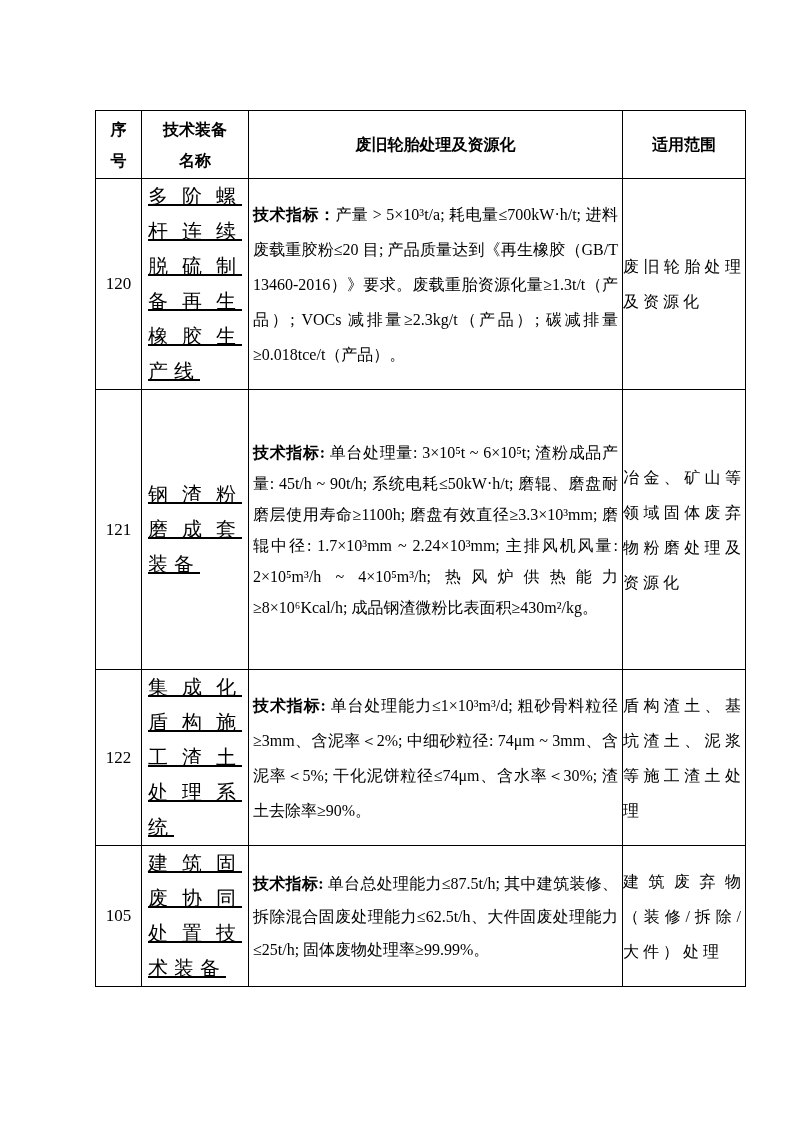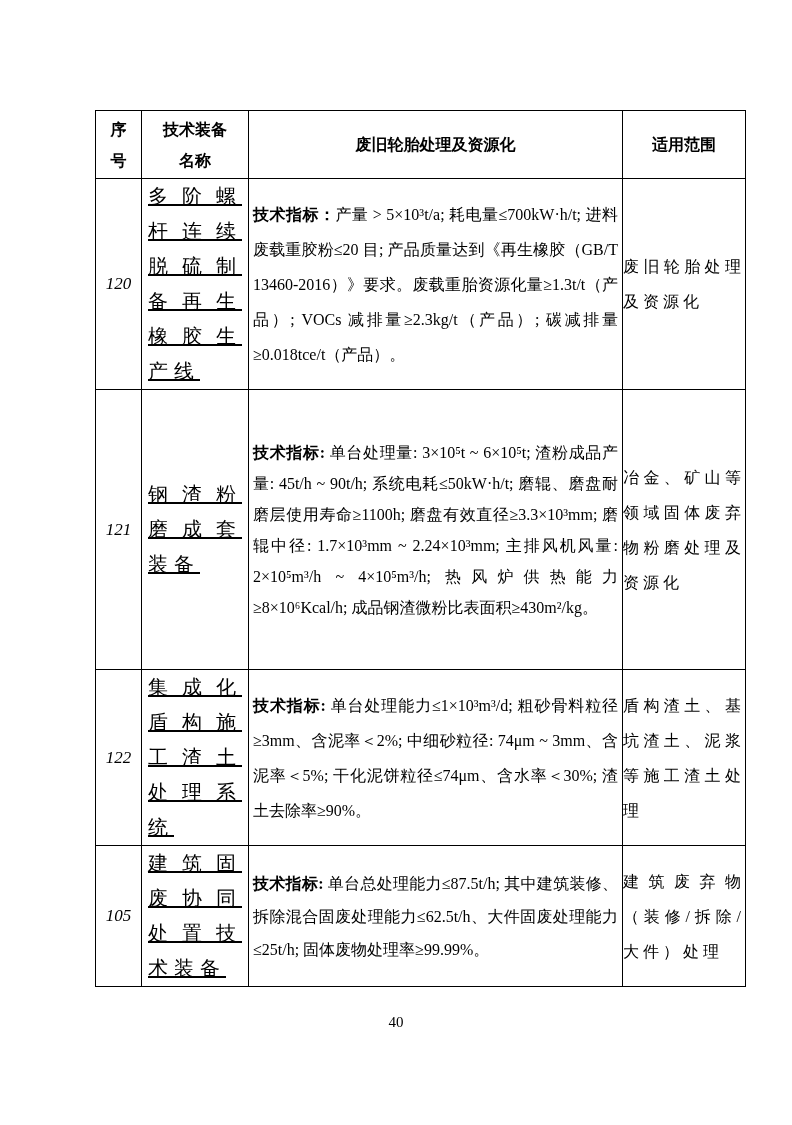--- a/index.html
+++ b/index.html
@@ -30,21 +30,20 @@
     font-size: 16px;
     text-align: center;
     white-space: pre-line;
     line-height: 31px;
     padding: 0 2px;
   }
   td.c-id {
     text-align: center;
     font-size: 17px;
     padding: 0 2px;
-    font-style: italic;
   }
   td.c-name {
     font-size: 20px;
     line-height: 35px;
     letter-spacing: 6px;
     text-align: justify;
     padding: 0 6px;
     text-decoration: underline;
   }
   td.c-ind {
@@ -123,14 +122,13 @@
       <td class="c-id">105</td>
       <td class="c-name">建筑固废协同处置技术装备</td>
       <td class="c-ind lh33">
         <span class="ind-label">技术指标: </span><span>单台总处理能力≤87.5t/h; 其中建筑装修、拆除混合固废处理能力≤62.5t/h、大件固废处理能力≤25t/h; 固体废物处理率≥99.99%。</span>
       </td>
       <td class="c-scope">建筑废弃物（装修/拆除/大件）处理</td>
     </tr>
   </tbody>
     </table>
 
-  <div class="page-number">40</div>
 </div>
 
 </body></html>

